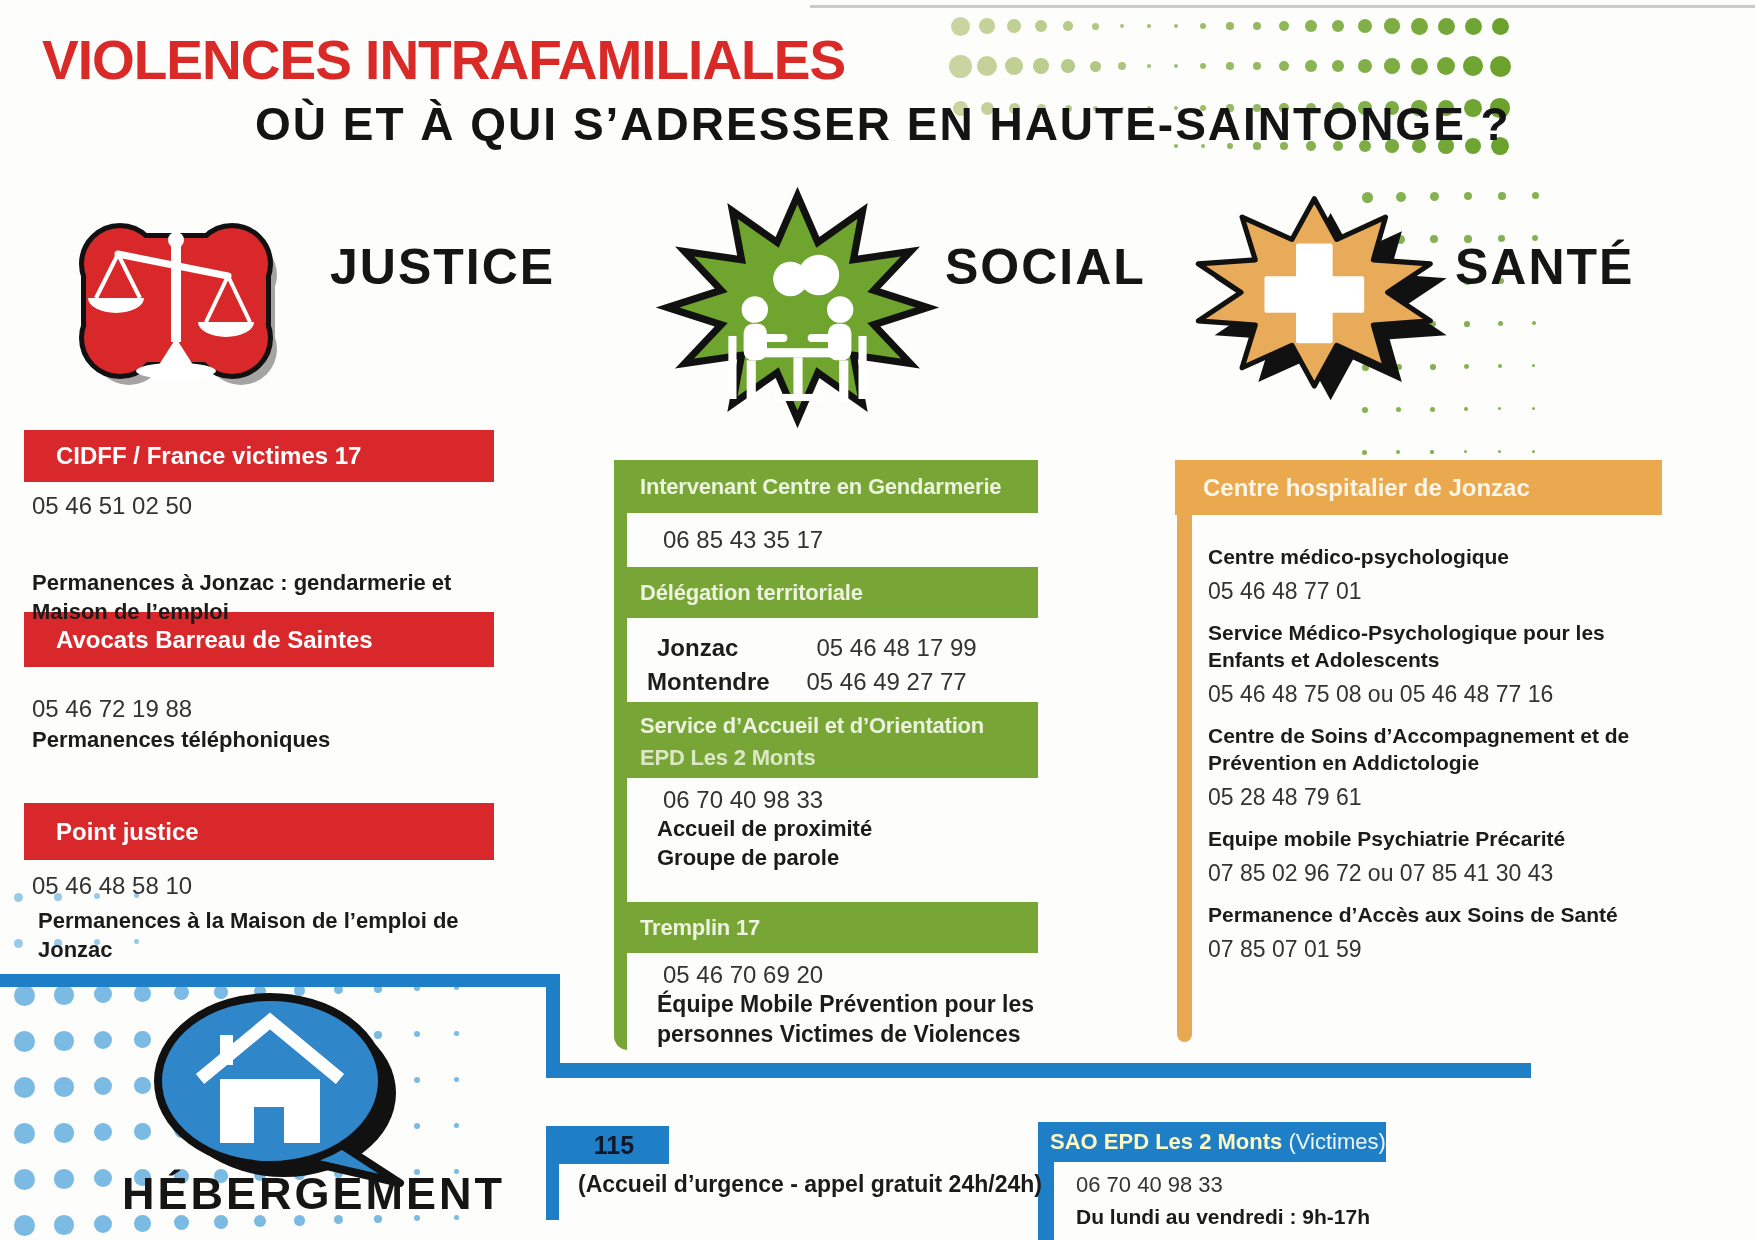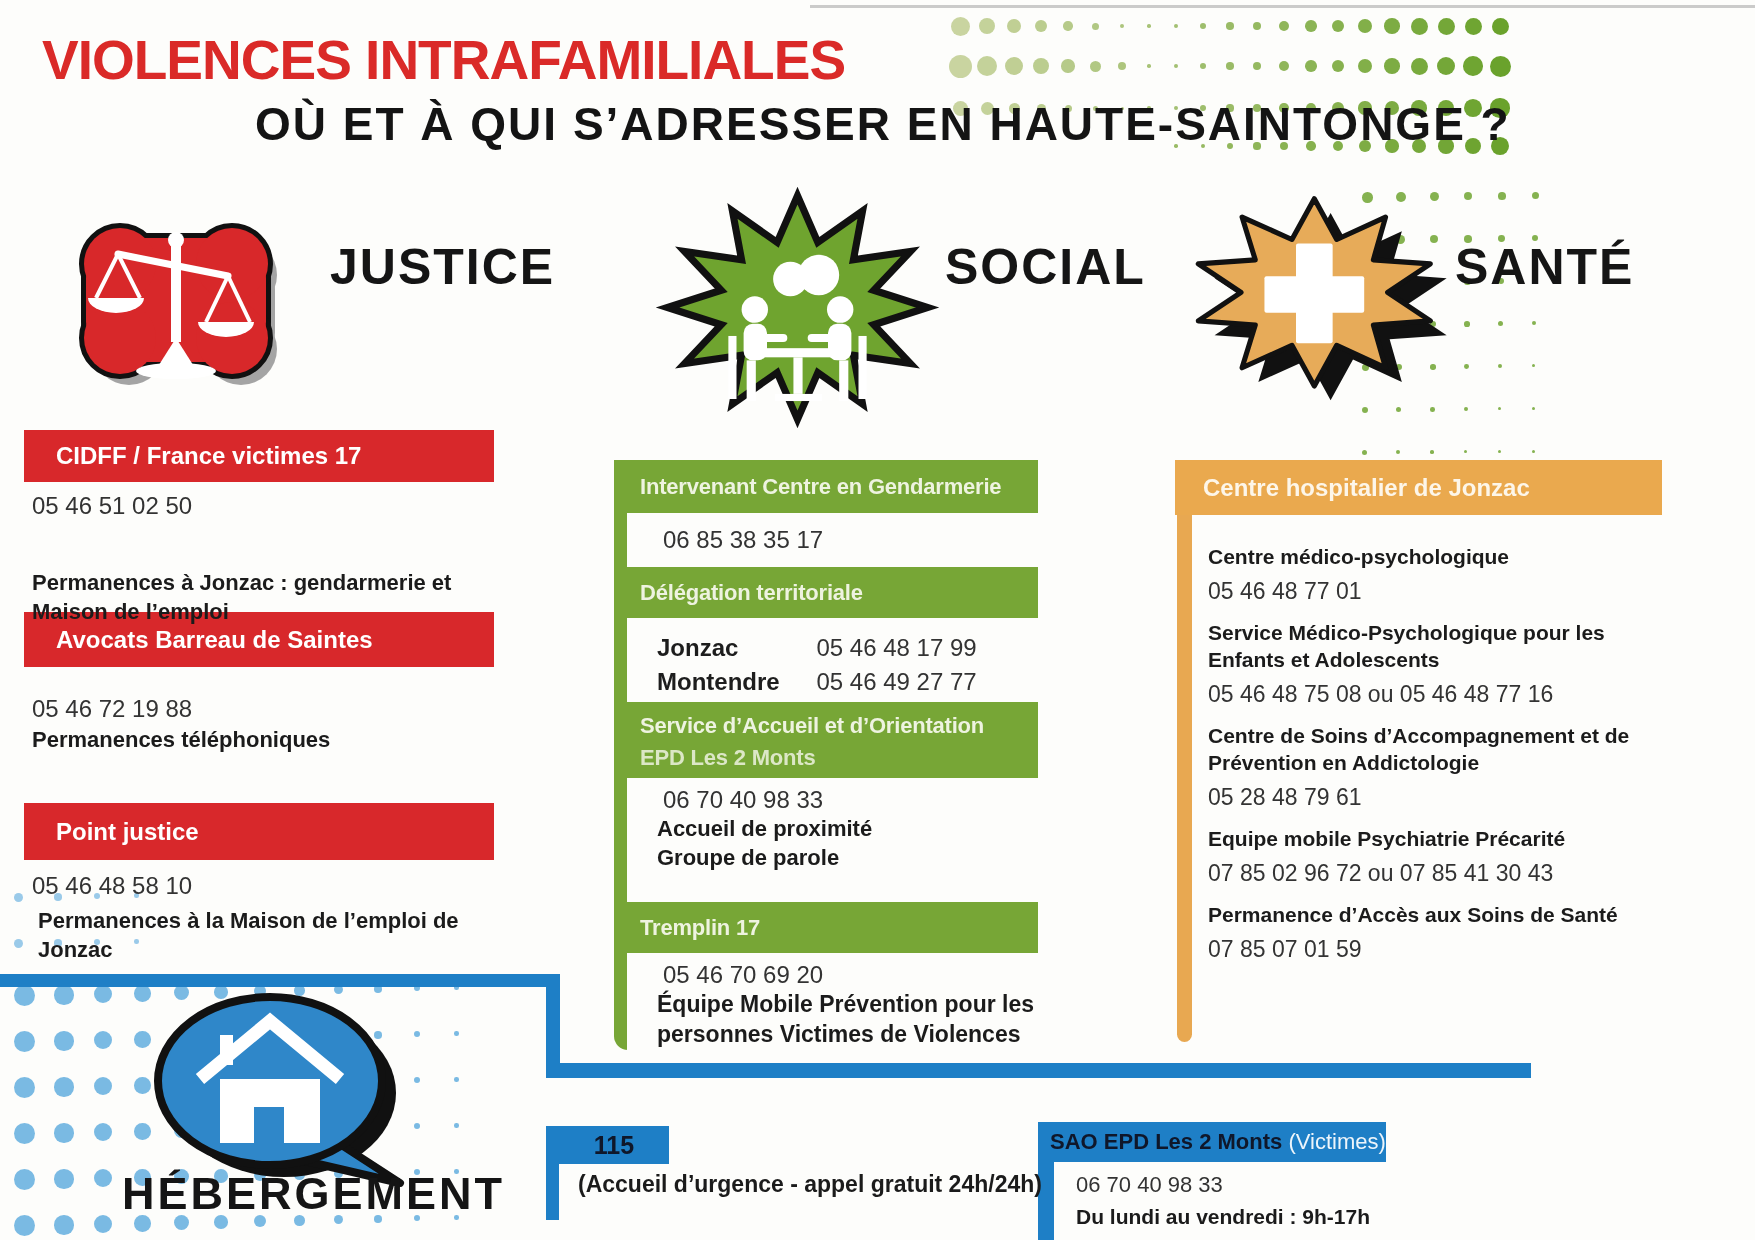--- a/index.html
+++ b/index.html
@@ -318,29 +318,29 @@
       <rect x="160" y="146" width="28" height="8" rx="4"></rect>
       <rect x="191" y="172" width="9" height="40"></rect>
       <rect x="210" y="148" width="8" height="62"></rect>
     </g>
   </svg>
   <div class="col-heading" style="left:945px;top:238px;">SOCIAL</div>
 
   <div class="gpanel">
     <div class="gband" style="height:53px;line-height:53px;">Intervenant Centre en Gendarmerie</div>
     <div class="gwhite" style="height:54px;">
-      <div class="gphone" style="line-height:54px;">06 85 38 35 17</div>
+      <div class="gphone" style="line-height:54px;">06 85 43 35 17</div>
     </div>
     <div class="gband" style="height:51px;line-height:51px;">Délégation territoriale</div>
     <div class="gwhite" style="height:84px;padding-top:14px;">
       <div style="padding-left:30px;line-height:31px;">
         <span style="display:inline-block;width:155px;font-weight:bold;font-size:24px;">Jonzac</span>
         <span style="font-size:24px;color:#333;">05 46 48 17 99</span>
       </div>
-      <div style="padding-left:30px;line-height:31px;">
+      <div style="padding-left:20px;line-height:31px;">
         <span style="display:inline-block;width:155px;font-weight:bold;font-size:24px;">Montendre</span>
         <span style="font-size:24px;color:#333;">05 46 49 27 77</span>
       </div>
     </div>
     <div class="gband" style="height:76px;padding-top:8px;line-height:32px;">
       <div>Service d’Accueil et d’Orientation</div>
       <div style="opacity:0.85;">EPD Les 2 Monts</div>
     </div>
     <div class="gwhite" style="height:124px;padding-top:8px;overflow:visible;">
       <div class="gphone" style="line-height:28px;">06 70 40 98 33</div>
@@ -395,18 +395,18 @@
   <div class="col-heading" style="left:122px;top:1168px;font-size:45px;letter-spacing:3px;">HÉBERGEMENT</div>
 
   <div class="blueline" style="left:546px;top:1126px;width:13px;height:94px;z-index:3;"></div>
   <div class="blueline" style="left:559px;top:1126px;width:110px;height:38px;line-height:38px;text-align:center;color:#0f172a;
        font-weight:bold;font-size:25px;z-index:3;">115</div>
   <div class="note" style="left:578px;top:1170px;font-size:23px;white-space:nowrap;">(Accueil d’urgence - appel gratuit 24h/24h)</div>
 
   <div class="blueline" style="left:1038px;top:1122px;width:16px;height:118px;z-index:3;"></div>
   <div class="blueline" style="left:1038px;top:1122px;width:348px;height:40px;line-height:40px;padding-left:12px;
        box-sizing:border-box;z-index:3;white-space:nowrap;">
-    <span style="color:#0f172a;font-weight:bold;font-size:22px;">SAO EPD Les 2 Monts</span><span style="color:rgba(255,255,255,0.92);font-size:22px;"> (Victimes)</span>
+    <span style="color:#fef9c3;font-weight:bold;font-size:22px;">SAO EPD Les 2 Monts</span><span style="color:rgba(255,255,255,0.92);font-size:22px;"> (Victimes)</span>
   </div>
   <div class="phone" style="left:1076px;top:1172px;font-size:22px;">06 70 40 98 33</div>
   <div class="note" style="left:1076px;top:1202px;font-size:21px;white-space:nowrap;">Du lundi au vendredi : 9h-17h</div>
 
 </div>
 
 </body></html>

